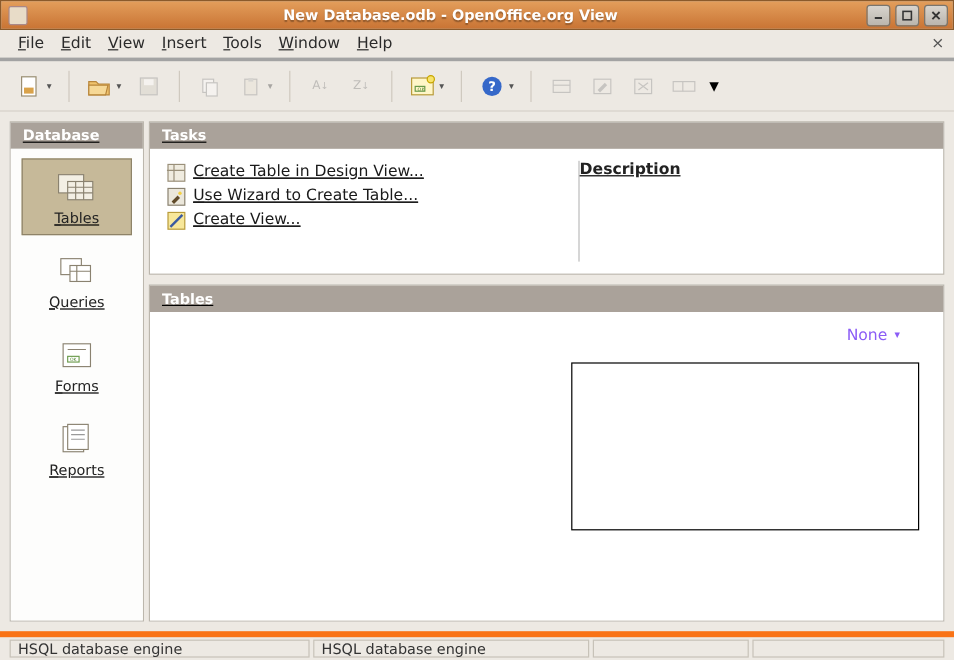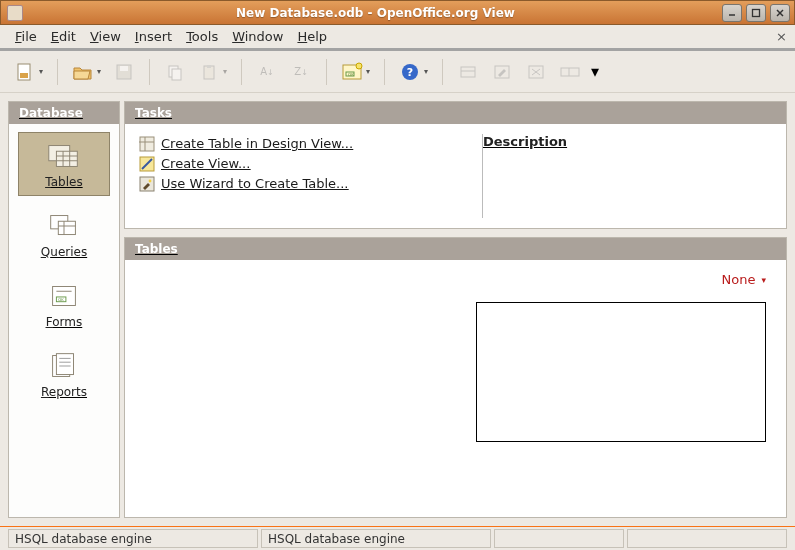--- a/index.html
+++ b/index.html
@@ -45,25 +45,25 @@
   .task-list { flex:1; font-size:13px; color:#1a1a1a;}
   .task-item { display:flex; align-items:flex-start; gap:6px; padding:2px 0; cursor:pointer;}
   .task-item .txt { text-decoration: underline; }
   .task-item .txt .ul { text-decoration: underline; }
   .task-icon { width:16px; height:16px; display:flex; align-items:center; justify-content:center; }
   .desc-col { width:290px; border-left:1px solid #bbb; }
   .desc-col h4 { font-size:13px; font-weight:bold; color:#222; }
 
   .tables-panel { flex:1; }
   .tables-body { flex:1; position:relative; background:#fff; }
-  .view-selector { position:absolute; top:12px; right:20px; font-size:13px; color:#b91c1c; display:flex; align-items:center; gap:6px; cursor:pointer;}
+  .view-selector { position:absolute; top:12px; right:36px; font-size:13px; color:#8b5cf6; display:flex; align-items:center; gap:6px; cursor:pointer;}
   .preview-box { position:absolute; top:42px; right:20px; width:290px; height:140px; border:1.5px solid #000; background:#fff;}
 
   
-  .statusbar { height:24px; background:#ede9e3; display:flex; align-items:stretch; font-size:12px; color:#333; border-top:1px solid #f97316;}
+  .statusbar { height:24px; background:#ede9e3; display:flex; align-items:stretch; font-size:12px; color:#333; border-top:5px solid #f97316;}
   .status-cell { border:1px solid #c7c2b8; margin:2px 0 2px 3px; padding:2px 6px; display:flex; align-items:center; }
   .status-cell:first-child { margin-left:8px;}
 </style>
 </head>
 <body>
 
 <div class="titlebar">
   <div class="appicon"></div>
   <div class="title">New Database.odb - OpenOffice.org View</div>
   <div class="winbtns">
@@ -280,35 +280,35 @@
                   <rect x="1" y="1" width="14" height="14" fill="#f0ece0" stroke="#9a907a"></rect>
                   <line x="1" y1="6" x2="15" y2="6" stroke="#9a907a"></line>
                   <line x1="6" y1="1" x2="6" y2="15" stroke="#9a907a"></line>
                 </svg>
               </div>
             <span class="txt"><span class="ul">C</span>reate Table in Design View...</span>
           </div>
           <div class="task-item">
             <div class="task-icon">
                 <svg width="16" height="16">
-                  <rect x="1" y="1" width="14" height="14" fill="#f7e79a" stroke="#b89b3a"></rect>
-                  <path d="M3 13L13 3" stroke="#3a5aa0" stroke-width="2"></path>
-                </svg>
-              </div>
-            <span class="txt"><span class="ul">C</span>reate View...</span>
-          </div>
-          <div class="task-item">
-            <div class="task-icon">
-                <svg width="16" height="16">
                   <rect x="1" y="1" width="14" height="14" fill="#ebe7db" stroke="#8a8270"></rect>
                   <path d="M4 12l5-5 2 2-5 5z" fill="#604a2a"></path>
                   <circle cx="11" cy="5" r="1.4" fill="#f4d040"></circle>
                 </svg>
               </div>
             <span class="txt"><span class="ul">U</span>se Wizard to Create Table...</span>
+          </div>
+          <div class="task-item">
+            <div class="task-icon">
+                <svg width="16" height="16">
+                  <rect x="1" y="1" width="14" height="14" fill="#f7e79a" stroke="#b89b3a"></rect>
+                  <path d="M3 13L13 3" stroke="#3a5aa0" stroke-width="2"></path>
+                </svg>
+              </div>
+            <span class="txt"><span class="ul">C</span>reate View...</span>
           </div>
         </div>
         <div class="desc-col">
           <h4>Description</h4>
         </div>
       </div>
     </div>
 
     <div class="panel tables-panel">
       <div class="panel-header">Tables</div>

